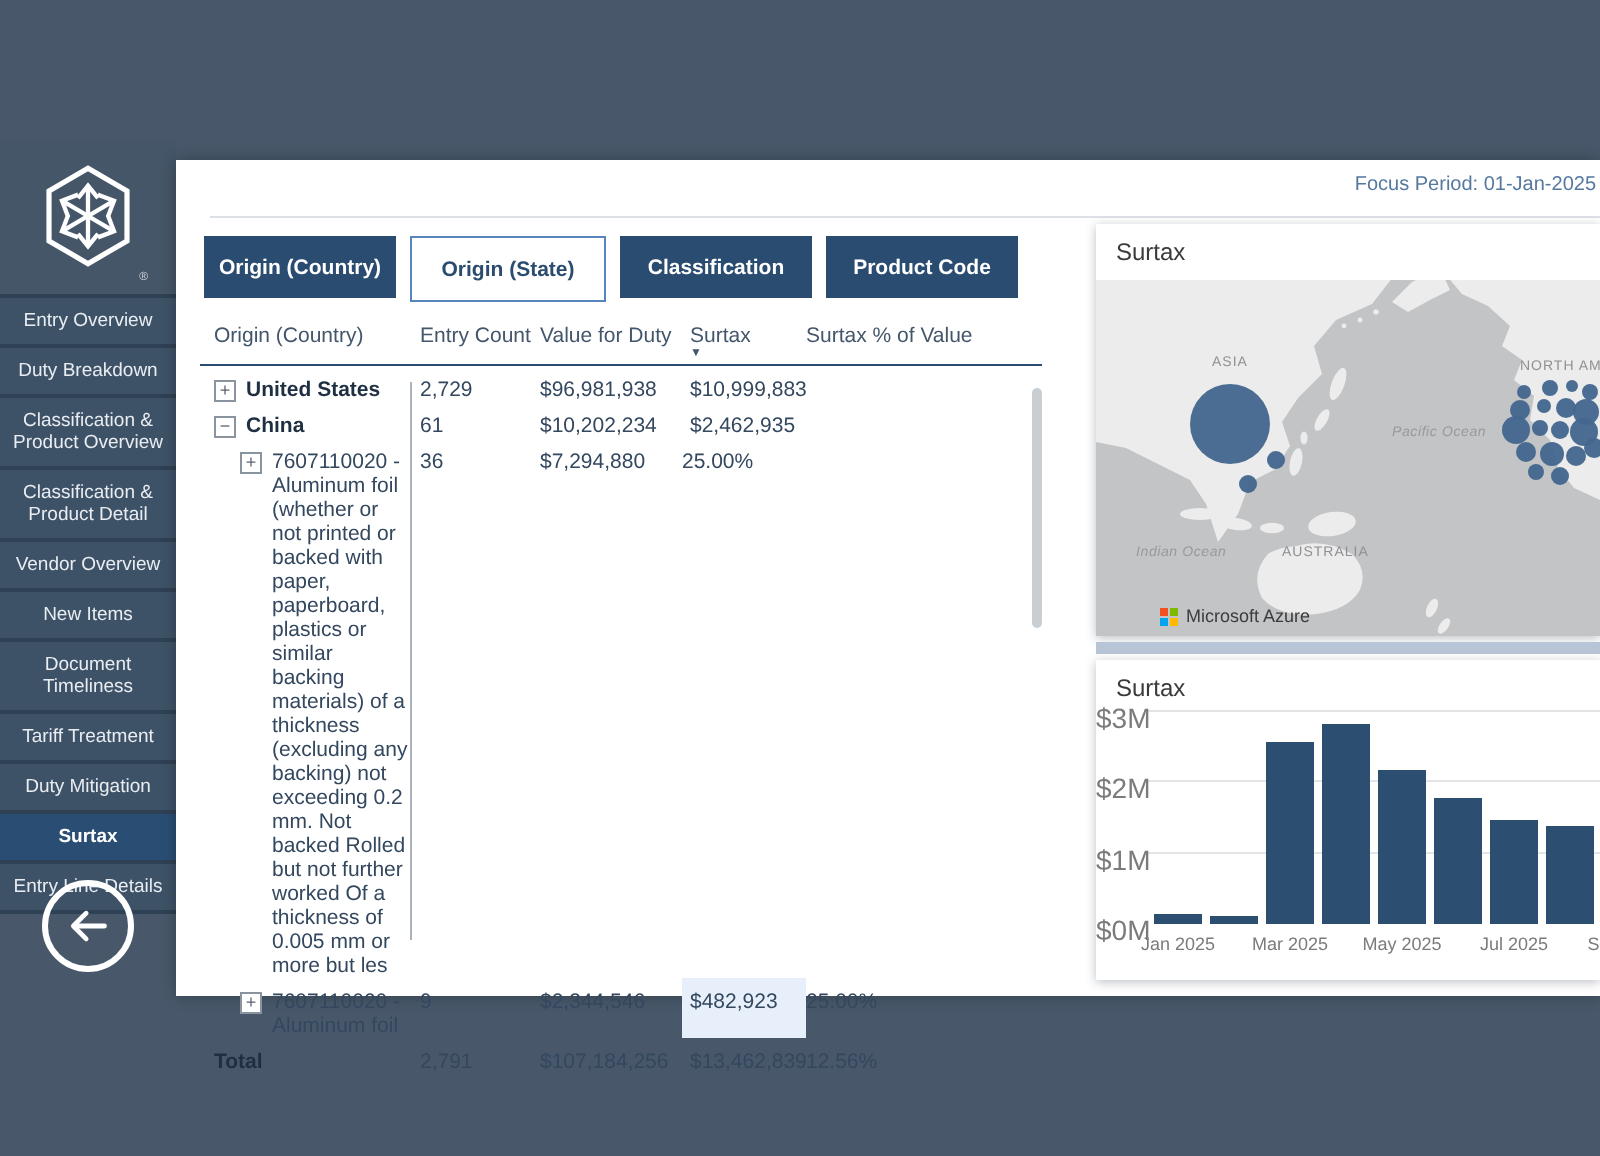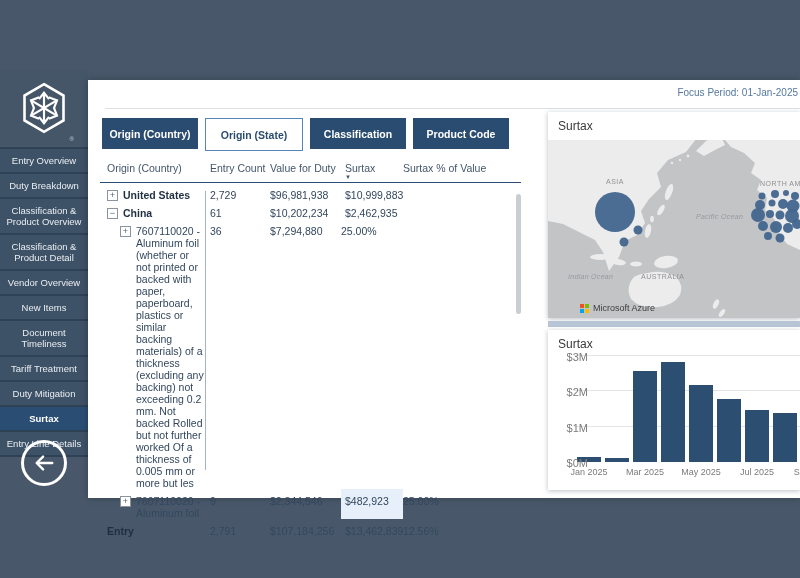--- a/index.html
+++ b/index.html
@@ -69,21 +69,21 @@
   .map-label.ocean{font-style:italic;letter-spacing:.3px;color:#969a9e;}
   .azure{position:absolute;left:8px;bottom:5px;display:flex;align-items:center;font-size:9px;color:#3c3c3c;margin-left:24px;}
   .mslogo{width:9px;height:9px;display:grid;grid-template-columns:4px 4px;grid-template-rows:4px 4px;gap:1px;margin-right:4px;}
   .mslogo i{display:block;}
   .map-strip{position:absolute;left:548px;top:321px;width:252px;height:6px;background:#b7c5d7;}
   .bar-card{position:absolute;left:548px;top:330px;width:252px;height:160px;background:#fff;
     box-shadow:0 1px 5px rgba(60,72,88,.35);overflow:hidden;}
   .plot{position:absolute;left:26px;right:0;top:26px;height:106px;}
   .gridline{position:absolute;left:0;right:0;height:1px;background:#e3e4e6;}
   .bar{position:absolute;bottom:0;width:24px;background:#2c4e71;}
-  .ylab{position:absolute;left:0;width:40px;text-align:right;font-size:11px;color:#7b7b7b;}
+  .ylab{position:absolute;left:0;width:40px;text-align:left;font-size:14px;color:#7b7b7b;}
   .xlab{position:absolute;top:137px;transform:translateX(-50%);font-size:9px;color:#7b7b7b;white-space:nowrap;}
 </style>
 </head>
 <body>
 
 <div class="sidebar">
   <div class="logo-wrap">
     <svg width="52" height="56" viewBox="0 0 48 50" fill="none" stroke="#ffffff" stroke-width="2.4" stroke-linecap="square">
       <polygon points="24,3 42,13.5 42,36.5 24,47 6,36.5 6,13.5"></polygon>
       <g stroke-width="2">
@@ -175,21 +175,21 @@
             <span class="exp">+</span>
             <span class="name">7607110020 - Aluminum foil</span>
           </div>
           <div class="c2">9</div>
           <div class="c3">$2,344,546</div>
           <div class="c4 hl-light">$482,923</div>
           <div class="c5">25.00%</div>
         </div>
         <div class="trow lvl0 total">
           <div class="c1">
-            <span class="name">Entry</span>
+            <span class="name">Total</span>
           </div>
           <div class="c2">2,791</div>
           <div class="c3">$107,184,256</div>
           <div class="c4">$13,462,839</div>
           <div class="c5">12.56%</div>
         </div>
       </div>
     <div class="vsep"></div>
     <div class="tscroll"></div>
   </div>

